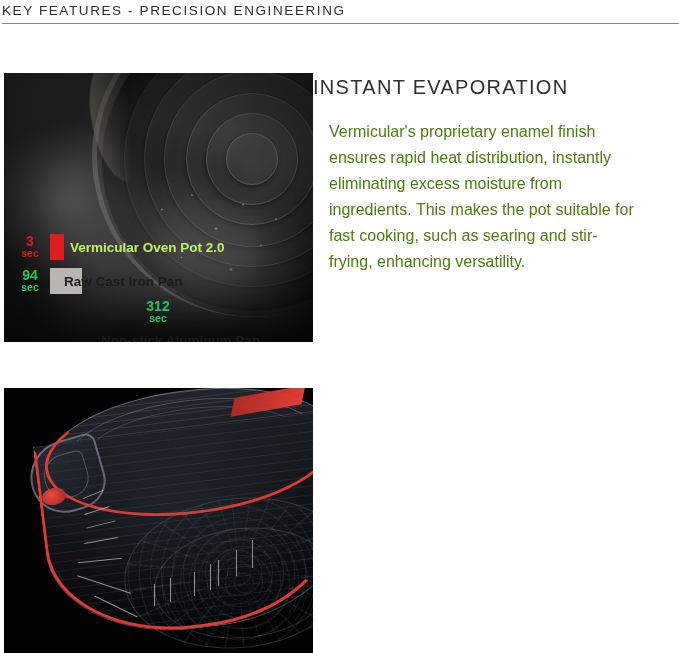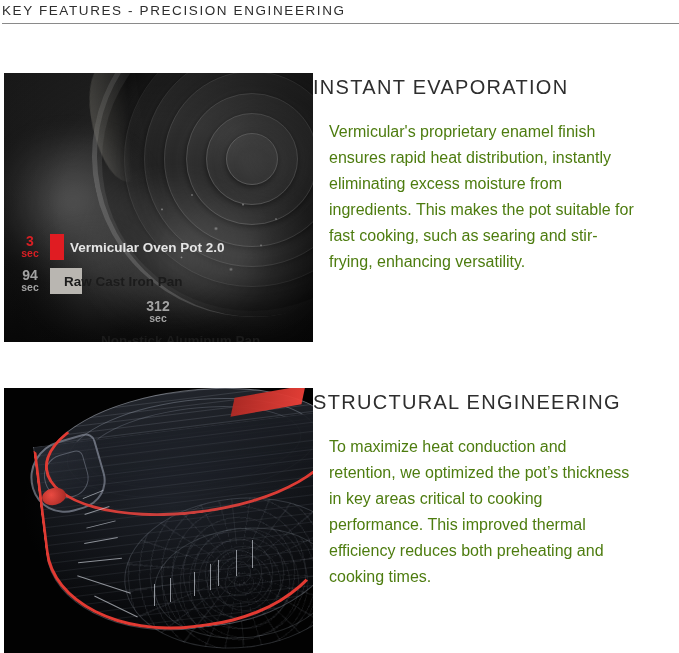--- a/index.html
+++ b/index.html
@@ -196,26 +196,26 @@
   .cmp-label {
     font-size: 13.5px;
     font-weight: 700;
     white-space: nowrap;
     padding-left: 6px;
   }
   
   .row-red .cmp-time { color: #d81f24; }
   .row-red .cmp-bar  { width: 14px; background: #e01c22; }
   .row-red .cmp-label{
-    color: #e5e5e5;
+    color: #bef264;
     position: absolute; left: 14px; top: 50%;
     transform: translateY(-50%);
   }
   
-  .row-grey .cmp-time { color: #a3a3a3; }
+  .row-grey .cmp-time { color: #22c55e; }
   .row-grey .cmp-bar  { background: #b9b6b1; }
   .row-grey .cmp-label{
     color: #1b1b1b;
     position: absolute; left: 8px; top: 50%;
     transform: translateY(-50%);
   }
   .bar-iron  { width: 32px; }
   .bar-alum  { width: 142px; text-align: right; }
   .row-grey .cmp-label.inside   { color: #1b1b1b; }
 
@@ -453,17 +453,13 @@
         <div class="tick" style="left:190px; top:184px; width:1px;  height:24px;"></div>
         <div class="tick" style="left:206px; top:176px; width:1px;  height:26px;"></div>
         <div class="tick" style="left:214px; top:172px; width:1px;  height:26px;"></div>
         <div class="tick" style="left:232px; top:162px; width:1px;  height:26px;"></div>
         <div class="tick" style="left:248px; top:152px; width:1px;  height:28px;"></div>
       </div>
       <div class="cad-glow"></div>
     </div>
   </div>
 
-  <div class="copy">
-    <h2>STRUCTURAL ENGINEERING</h2>
-    <p>To maximize heat conduction and retention, we optimized the pot’s thickness in key areas critical to cooking performance. This improved thermal efficiency reduces both preheating and cooking times.</p>
-  </div>
 </div>
 
 </body></html>

